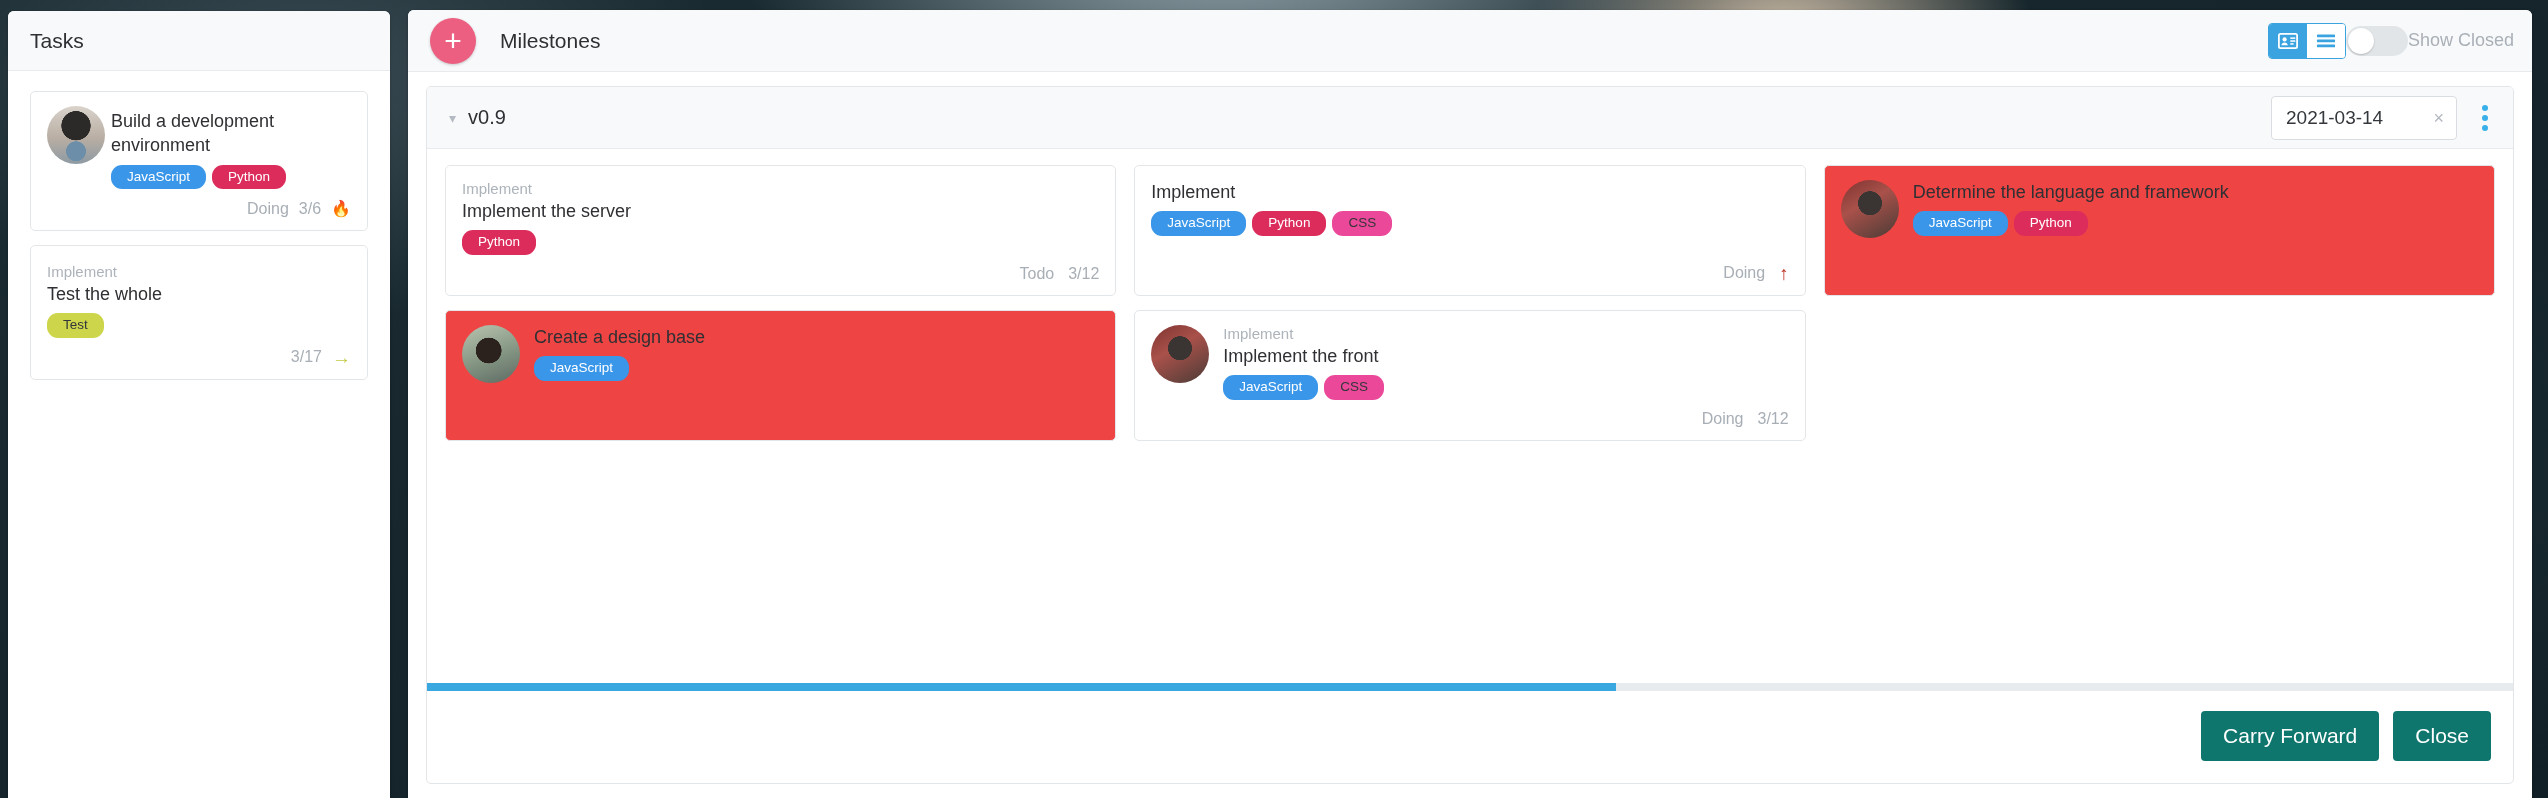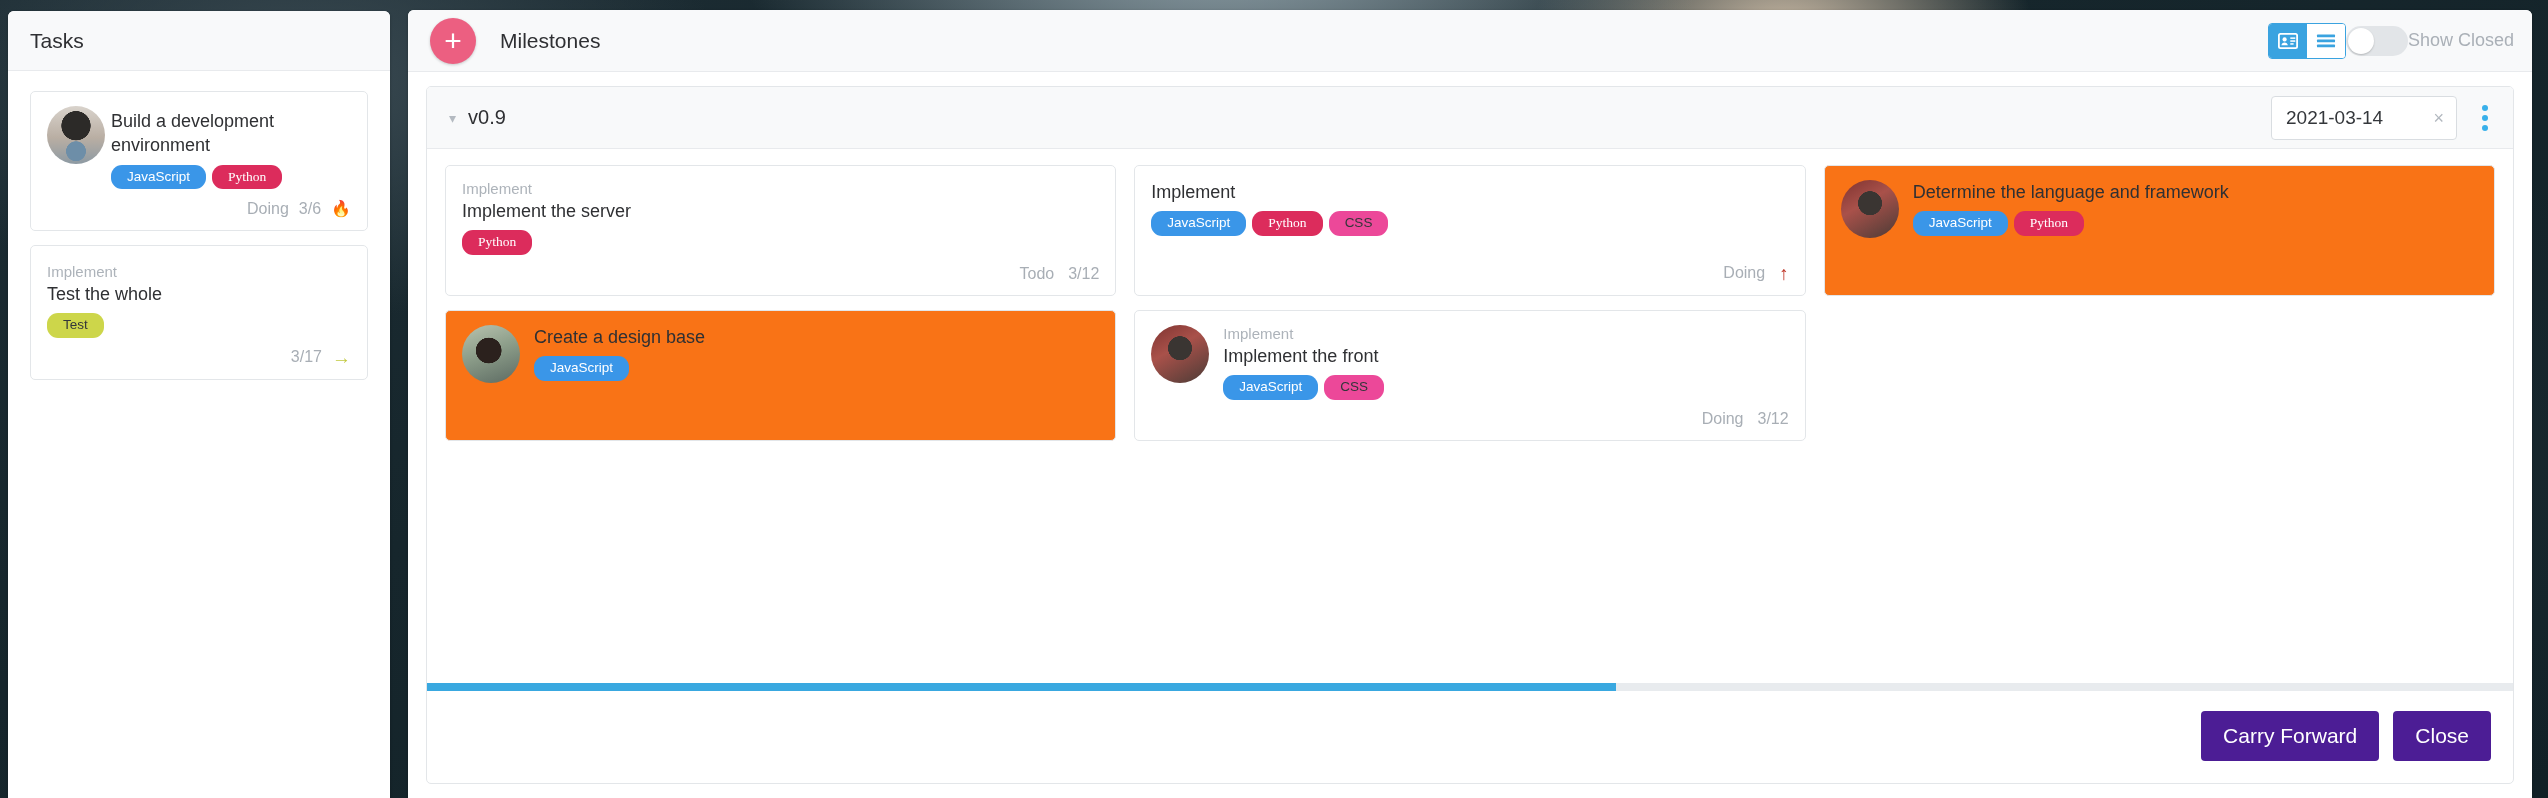--- a/index.html
+++ b/index.html
@@ -60,21 +60,21 @@
   .tags { margin-top: 7px; display: flex; flex-wrap: wrap; gap: 6px; }
   .tag {
     display: inline-block;
     font-size: 13.5px; line-height: 1;
     padding: 5px 16px 6px;
     border-radius: 11px;
     color: #fff;
     white-space: nowrap;
   }
   .tag.js  { background: #3a96e8; }
-  .tag.py  { background: #dc2c5c; font-family: Liberation Serif, serif; }
+  .tag.py  { background: #dc2c5c; }
   .tag.css { background: #ec4899; color: #33363a; }
   .tag.test{ background: #cdd64a; color: #33363a; }
 
   .task-foot {
     display: flex; justify-content: flex-end; align-items: center;
     gap: 10px; margin-top: 10px;
     font-size: 16px; color: #a8aeb5;
   }
   .icon-fire { color: #c0392b; font-size: 16px; }
   .icon-arrow-right { color: #c2c941; font-size: 19px; line-height: 1; }
@@ -178,21 +178,21 @@
     overflow: hidden;
   }
   .item-card {
     border: 1px solid #e3e6e9;
     border-radius: 5px;
     padding: 14px 16px 12px;
     background: #fff;
     display: flex; flex-direction: column;
     min-height: 120px;
   }
-  .item-card.shade { background: #f97316; }
+  .item-card.shade { background: #ef4444; }
   .item-row { display: flex; gap: 14px; align-items: flex-start; }
   .item-main { flex: 1; min-width: 0; }
   .item-parent { font-size: 15px; color: #adb3ba; margin-bottom: 2px; }
   .item-name { font-size: 18px; color: #2f3033; line-height: 1.35; }
   .item-foot {
     margin-top: auto; padding-top: 10px;
     display: flex; justify-content: flex-end; align-items: center; gap: 14px;
     font-size: 16px; color: #a8aeb5;
   }
 
@@ -201,21 +201,21 @@
     background: #e8ebee;
   }
   .progress-bar { height: 8px; background: #39a8e0; }
 
   .ms-actions {
     display: flex; justify-content: flex-end; align-items: center;
     gap: 14px;
     padding: 20px 22px 22px;
   }
   .btn {
-    background: #4c1d95; color: #fff;
+    background: #0f766e; color: #fff;
     border: none; border-radius: 4px;
     font-size: 21px;
     padding: 13px 22px;
     cursor: pointer;
     font-family: inherit;
   }
 
   
   .av1 { background:
       radial-gradient(circle at 50% 78%, #6d8ea8 0 18%, rgba(0,0,0,0) 19%),

